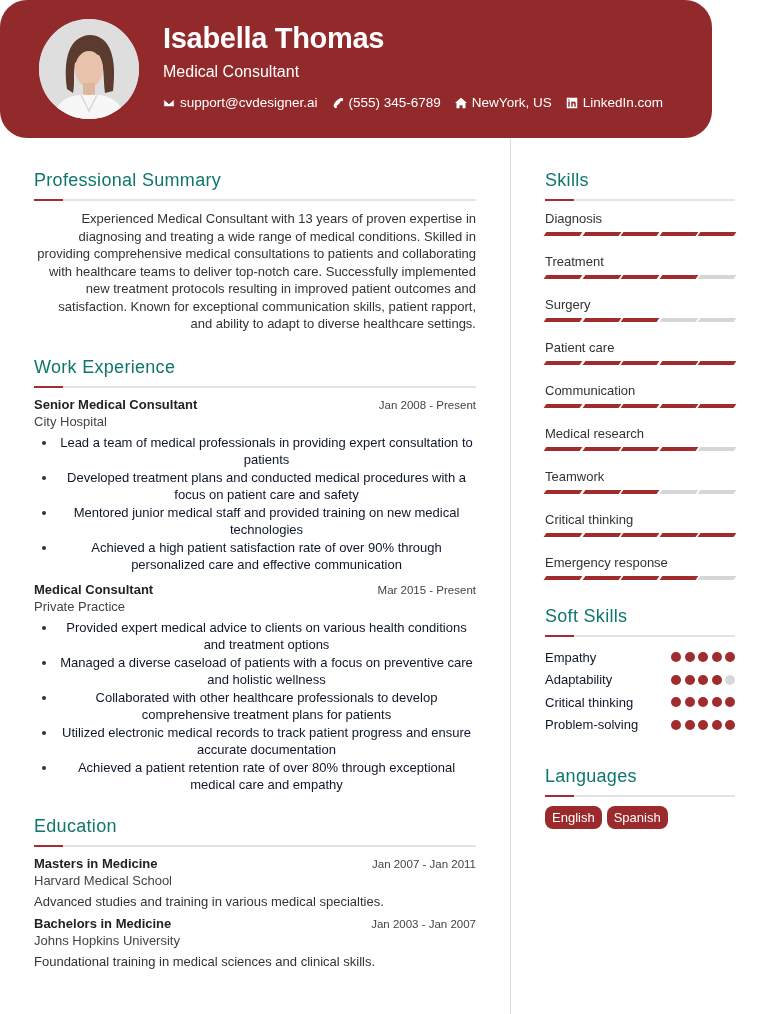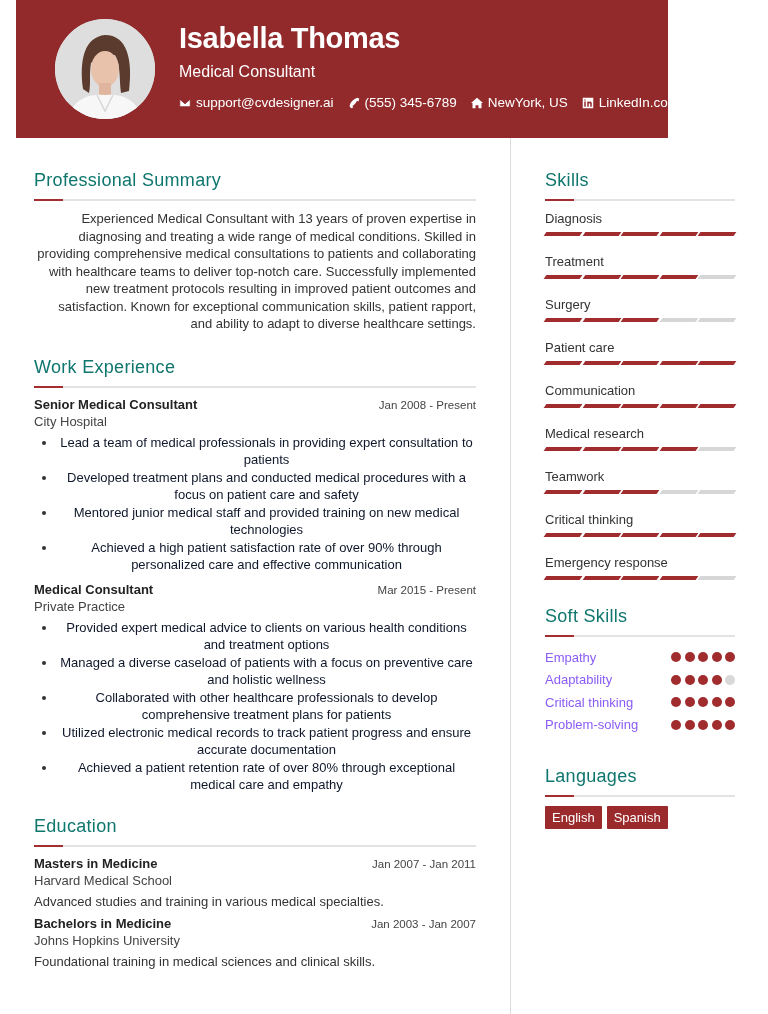--- a/index.html
+++ b/index.html
@@ -1,19 +1,19 @@
 <!DOCTYPE html>
 <html><head>
 <meta charset="utf-8">
 <style>
   * { box-sizing: border-box; margin: 0; padding: 0; }
   html, body { width: 768px; height: 1014px; overflow: hidden; background: #ffffff; }
   body { font-family: "Liberation Sans", "DejaVu Sans", sans-serif; color: #333; position: relative; }
 
-  .header { position: absolute; left: 16px; top: 0; width: 652px; height: 138px; background: #922a2c; }
+  .header { position: absolute; left: 0; top: 0; width: 712px; height: 138px; background: #922a2c; border-radius: 27px; }
   .avatar { position: absolute; left: 39px; top: 19px; width: 100px; height: 100px; border-radius: 50%; background: #dcdcdc; overflow: hidden; }
   .avatar svg { width: 100%; height: 100%; display: block; }
   .name { position: absolute; left: 163px; top: 22px; font-size: 29px; font-weight: bold; color: #fff; letter-spacing: -0.3px; }
   .title { position: absolute; left: 163px; top: 63px; font-size: 16px; color: #fff; }
   .contacts { position: absolute; left: 163px; top: 95px; display: flex; gap: 14px; align-items: center; }
   .contact { display: flex; align-items: center; gap: 5px; color: #fff; font-size: 13.5px; white-space: nowrap; }
   .contact svg { width: 12px; height: 12px; fill: #fff; display: block; }
 
   .divider-v { position: absolute; left: 510px; top: 138px; width: 1px; height: 876px; background: #dddddd; }
 
@@ -39,28 +39,28 @@
   .edu-desc { font-size: 13px; color: #333; margin-top: 6px; }
 
   .skill { margin-bottom: 17px; }
   .skill-name { font-size: 13px; color: #333; height: 17px; line-height: 17px; }
   .bars { display: flex; gap: 2.5px; margin-top: 5px; }
   .bar { width: 36px; height: 4px; transform: skewX(-35deg); background: #d6d6d6; }
   .bar.on { background: #a02c2e; }
 
   .soft-title { margin-top: 26px; }
   .soft-row { display: flex; justify-content: space-between; align-items: center; height: 22.5px; }
-  .soft-name { font-size: 13px; color: #8b5cf6; }
+  .soft-name { font-size: 13px; color: #0f172a; }
   .dots { display: flex; gap: 3.5px; }
   .dot { width: 10px; height: 10px; border-radius: 50%; background: #d8d8d8; }
   .dot.on { background: #a02c2e; }
 
   .lang-title { margin-top: 30px; }
   .langs { display: flex; gap: 5px; }
-  .lang { background: #9b2a2c; color: #fff; font-size: 13px; padding: 4px 7px; border-radius: 1px; }
+  .lang { background: #9b2a2c; color: #fff; font-size: 13px; padding: 4px 7px; border-radius: 8px; }
 </style>
 </head>
 <body>
 
 <div class="header">
   <div class="avatar">
     <svg viewBox="0 0 100 100">
       <rect width="100" height="100" fill="#dedede"></rect>
       <path d="M28 70 C24 40 30 18 50 16 C72 16 78 40 74 72 L66 74 C64 60 66 46 60 36 C52 40 40 40 36 44 C34 56 36 64 34 74 Z" fill="#5a3b2e"></path>
       <ellipse cx="50" cy="50" rx="14" ry="18" fill="#e8c2ab"></ellipse>

